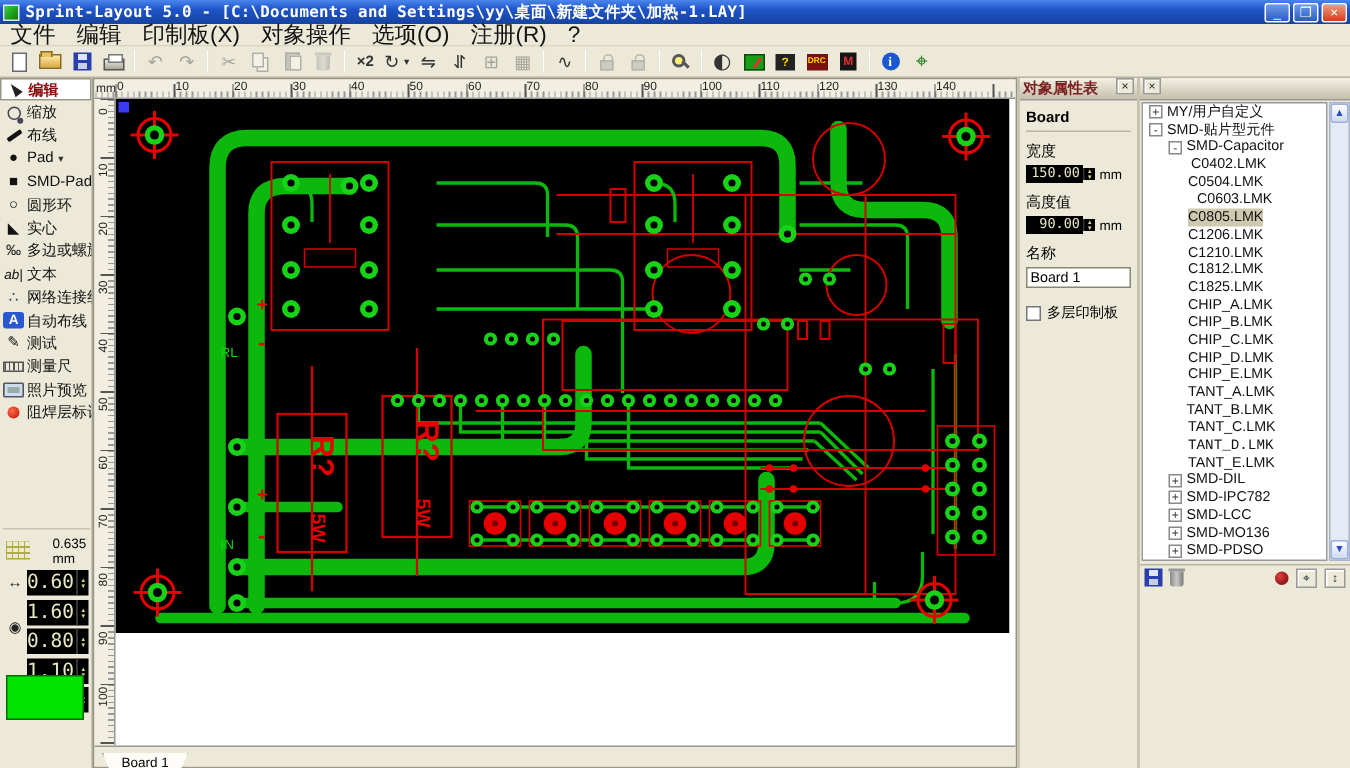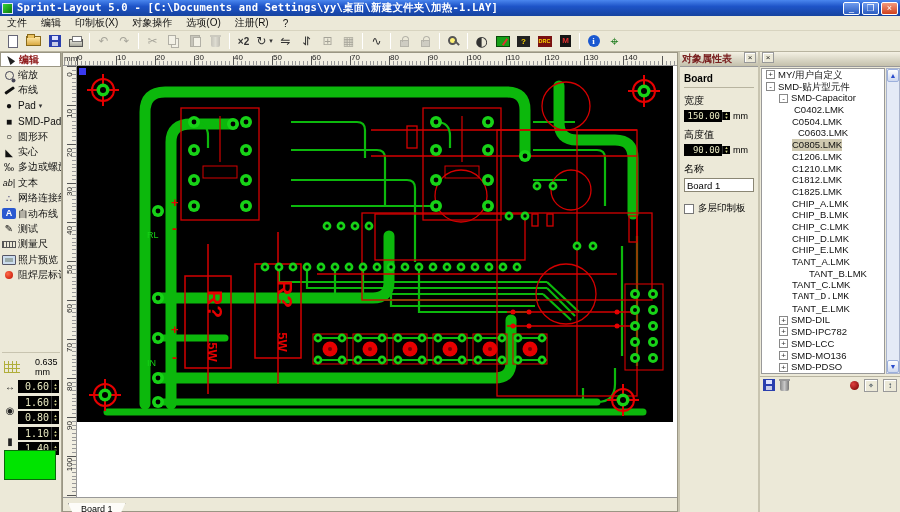--- a/index.html
+++ b/index.html
@@ -13,21 +13,21 @@
   .appicon { width:11px; height:11px; background:linear-gradient(135deg,#37d337,#0b7a0b); border:1px solid #dfe8ff; margin-right:4px; }
   .wtitle { font-size:10.5px; font-weight:bold; letter-spacing:.2px; white-space:nowrap; overflow:hidden; flex:1;
     font-family:"DejaVu Sans Mono","Liberation Mono",monospace; }
   .winbtns { display:flex; gap:2px; }
   .wb { width:17px; height:13px; font-size:9px; line-height:11px; text-align:center; color:#fff;
     border:1px solid #fff; border-radius:2px; background:linear-gradient(180deg,#6f9bee,#2b5cc0); }
   .wb.close { background:linear-gradient(180deg,#f29a7e,#d0401c); }
 
   
   .menubar { position:absolute; left:0; top:16px; width:900px; height:15px; background:#ece9d8;
-    border-bottom:1px solid #d8d4c0; display:flex; align-items:center; font-size:10px; }
+    border-bottom:1px solid #d8d4c0; display:flex; align-items:center; font-size:15px; }
   .mi { padding:0 7px; color:#111; }
   .toolbar { position:absolute; left:0; top:31px; width:900px; height:21px; background:#ece9d8;
     border-bottom:1px solid #b8b4a0; display:flex; align-items:center; padding-left:2px; }
   .tb { width:21px; height:18px; display:inline-flex; align-items:center; justify-content:center;
     font-size:12px; color:#333; position:relative; }
   .tbsep { width:1px; height:16px; background:#b0ac98; border-right:1px solid #fff; margin:0 3px; }
   .dis { opacity:.38; filter:grayscale(1); }
   .glyph { font-family:"DejaVu Sans",sans-serif; }
 
   
@@ -73,21 +73,21 @@
   .drop { font-size:7px; margin-left:3px; color:#333; }
 
   .gridpanel { position:absolute; left:2px; top:300px; width:58px; border-top:1px solid #c8c4b0; padding-top:4px; }
   .grow { display:flex; align-items:center; margin-bottom:3px; }
   .gic { width:16px; min-width:16px; text-align:center; font-size:10px; color:#222; }
   .grid-ic { width:12px; height:12px; margin-left:2px;
     background-image:repeating-linear-gradient(0deg,#b0ae3a 0 1px,transparent 1px 4px),repeating-linear-gradient(90deg,#b0ae3a 0 1px,transparent 1px 4px); }
   .gval { font-size:9px; margin-left:15px; }
   .vcol { display:flex; flex-direction:column; gap:2px; }
   .vrow { display:flex; }
-  .vf { background:#000; color:#e8e8c0; font-size:10px; width:33px; text-align:right; padding:1px 2px 1px 0; font-family:"DejaVu Sans Mono",monospace; }
+  .vf { background:#000; color:#e8e8c0; font-size:13px; width:33px; text-align:right; padding:1px 2px 1px 0; font-family:"DejaVu Sans Mono",monospace; }
   .spin { display:inline-flex; flex-direction:column; justify-content:center; background:#000; width:8px; border-left:1px solid #333; }
   .spin::before { content:"▲"; font-size:4px; line-height:4px; color:#d8d890; text-align:center; }
   .spin::after { content:"▼"; font-size:4px; line-height:4px; color:#d8d890; text-align:center; }
   .swatch { position:absolute; left:4px; top:398px; width:52px; height:30px; background:#00e400; border:1px solid #0a6a0a; }
 
   
   .canvas { position:absolute; left:62px; top:52px; width:616px; bottom:0; background:#fff; border:1px solid #9a9684; }
   .hruler { position:absolute; left:0; top:0; width:100%; height:13px; background:#f2efe2; border-bottom:1px solid #999;
     background-image:repeating-linear-gradient(90deg,#555 0 1px,transparent 1px 39px),repeating-linear-gradient(90deg,#999 0 1px,transparent 1px 3.9px);
     background-size:100% 9px,100% 4px; background-position:14px bottom,14px bottom; background-repeat:repeat-x; }
@@ -667,21 +667,21 @@
         </div>
         <div class="trow" style="padding-left: 30px;">
           <span class="tlabel">CHIP_D.LMK</span>
         </div>
         <div class="trow" style="padding-left: 30px;">
           <span class="tlabel">CHIP_E.LMK</span>
         </div>
         <div class="trow" style="padding-left: 30px;">
           <span class="tlabel">TANT_A.LMK</span>
         </div>
-        <div class="trow" style="padding-left: 47px;">
+        <div class="trow" style="padding-left: 29px;">
           <span class="tlabel">TANT_B.LMK</span>
         </div>
         <div class="trow" style="padding-left: 30px;">
           <span class="tlabel">TANT_C.LMK</span>
         </div>
         <div class="trow" style="padding-left: 30px; font-family: Liberation Mono, monospace;">
           <span class="tlabel">TANT_D.LMK</span>
         </div>
         <div class="trow" style="padding-left: 30px;">
           <span class="tlabel">TANT_E.LMK</span>

